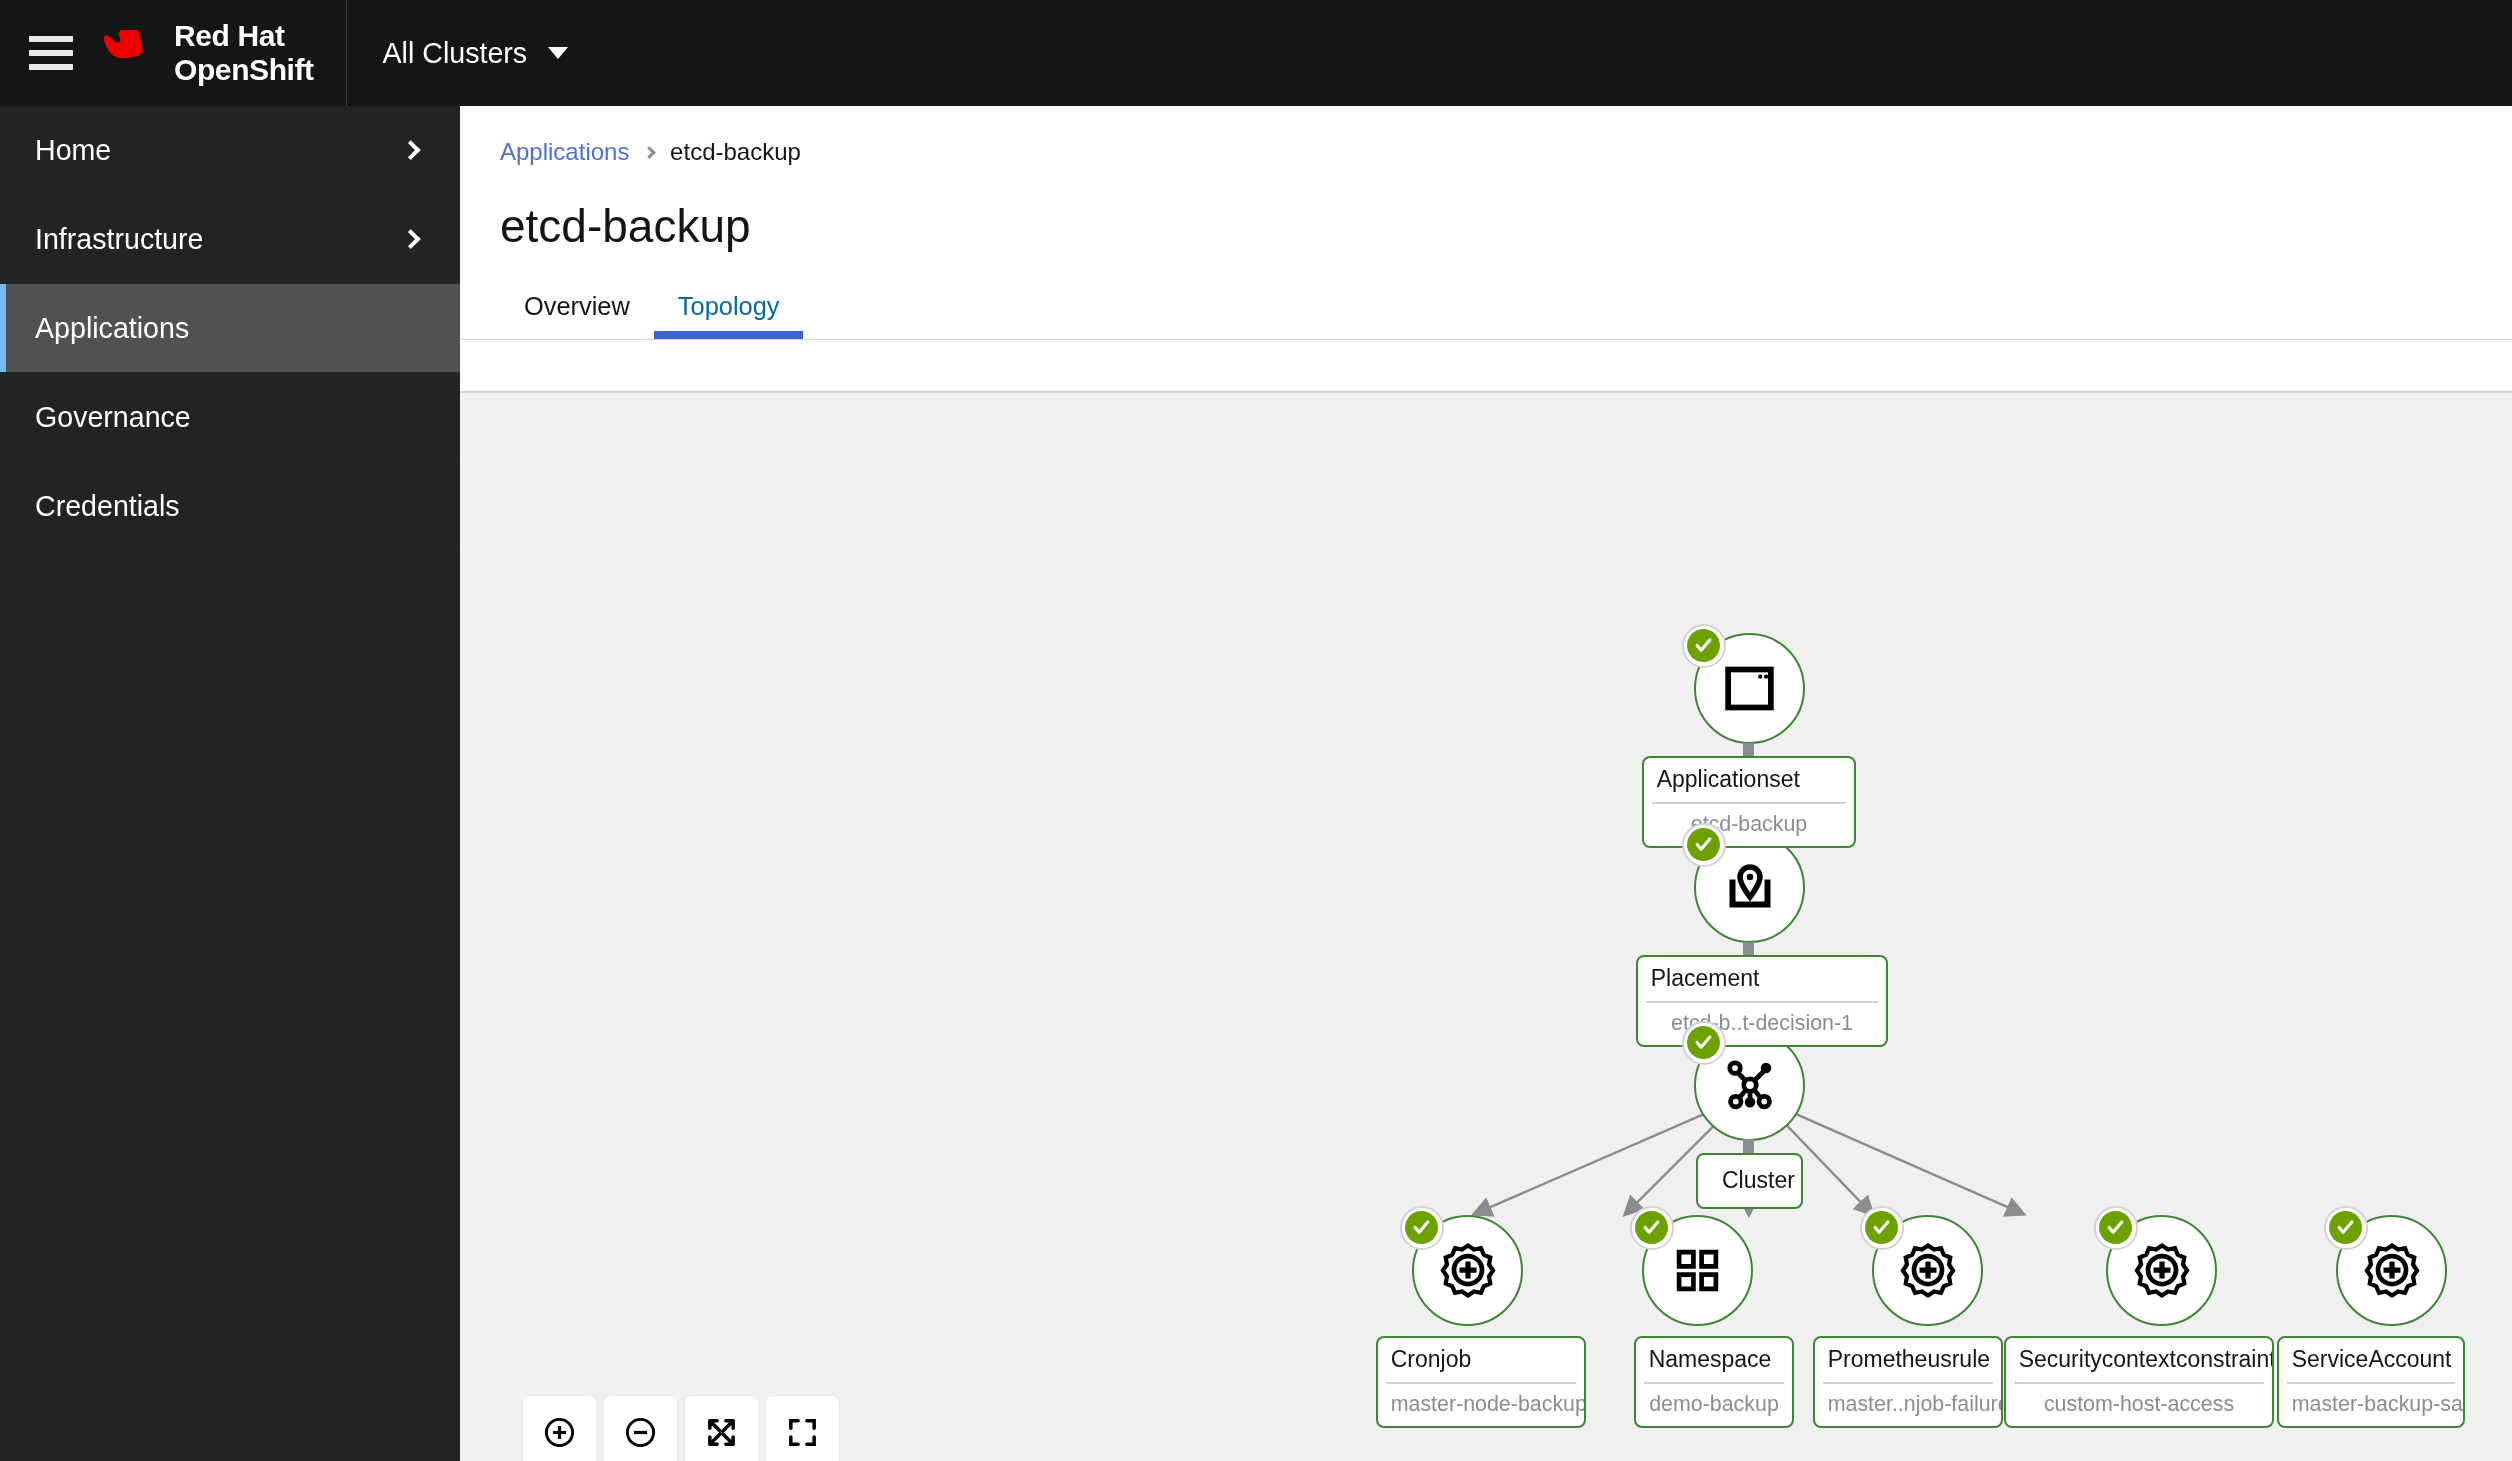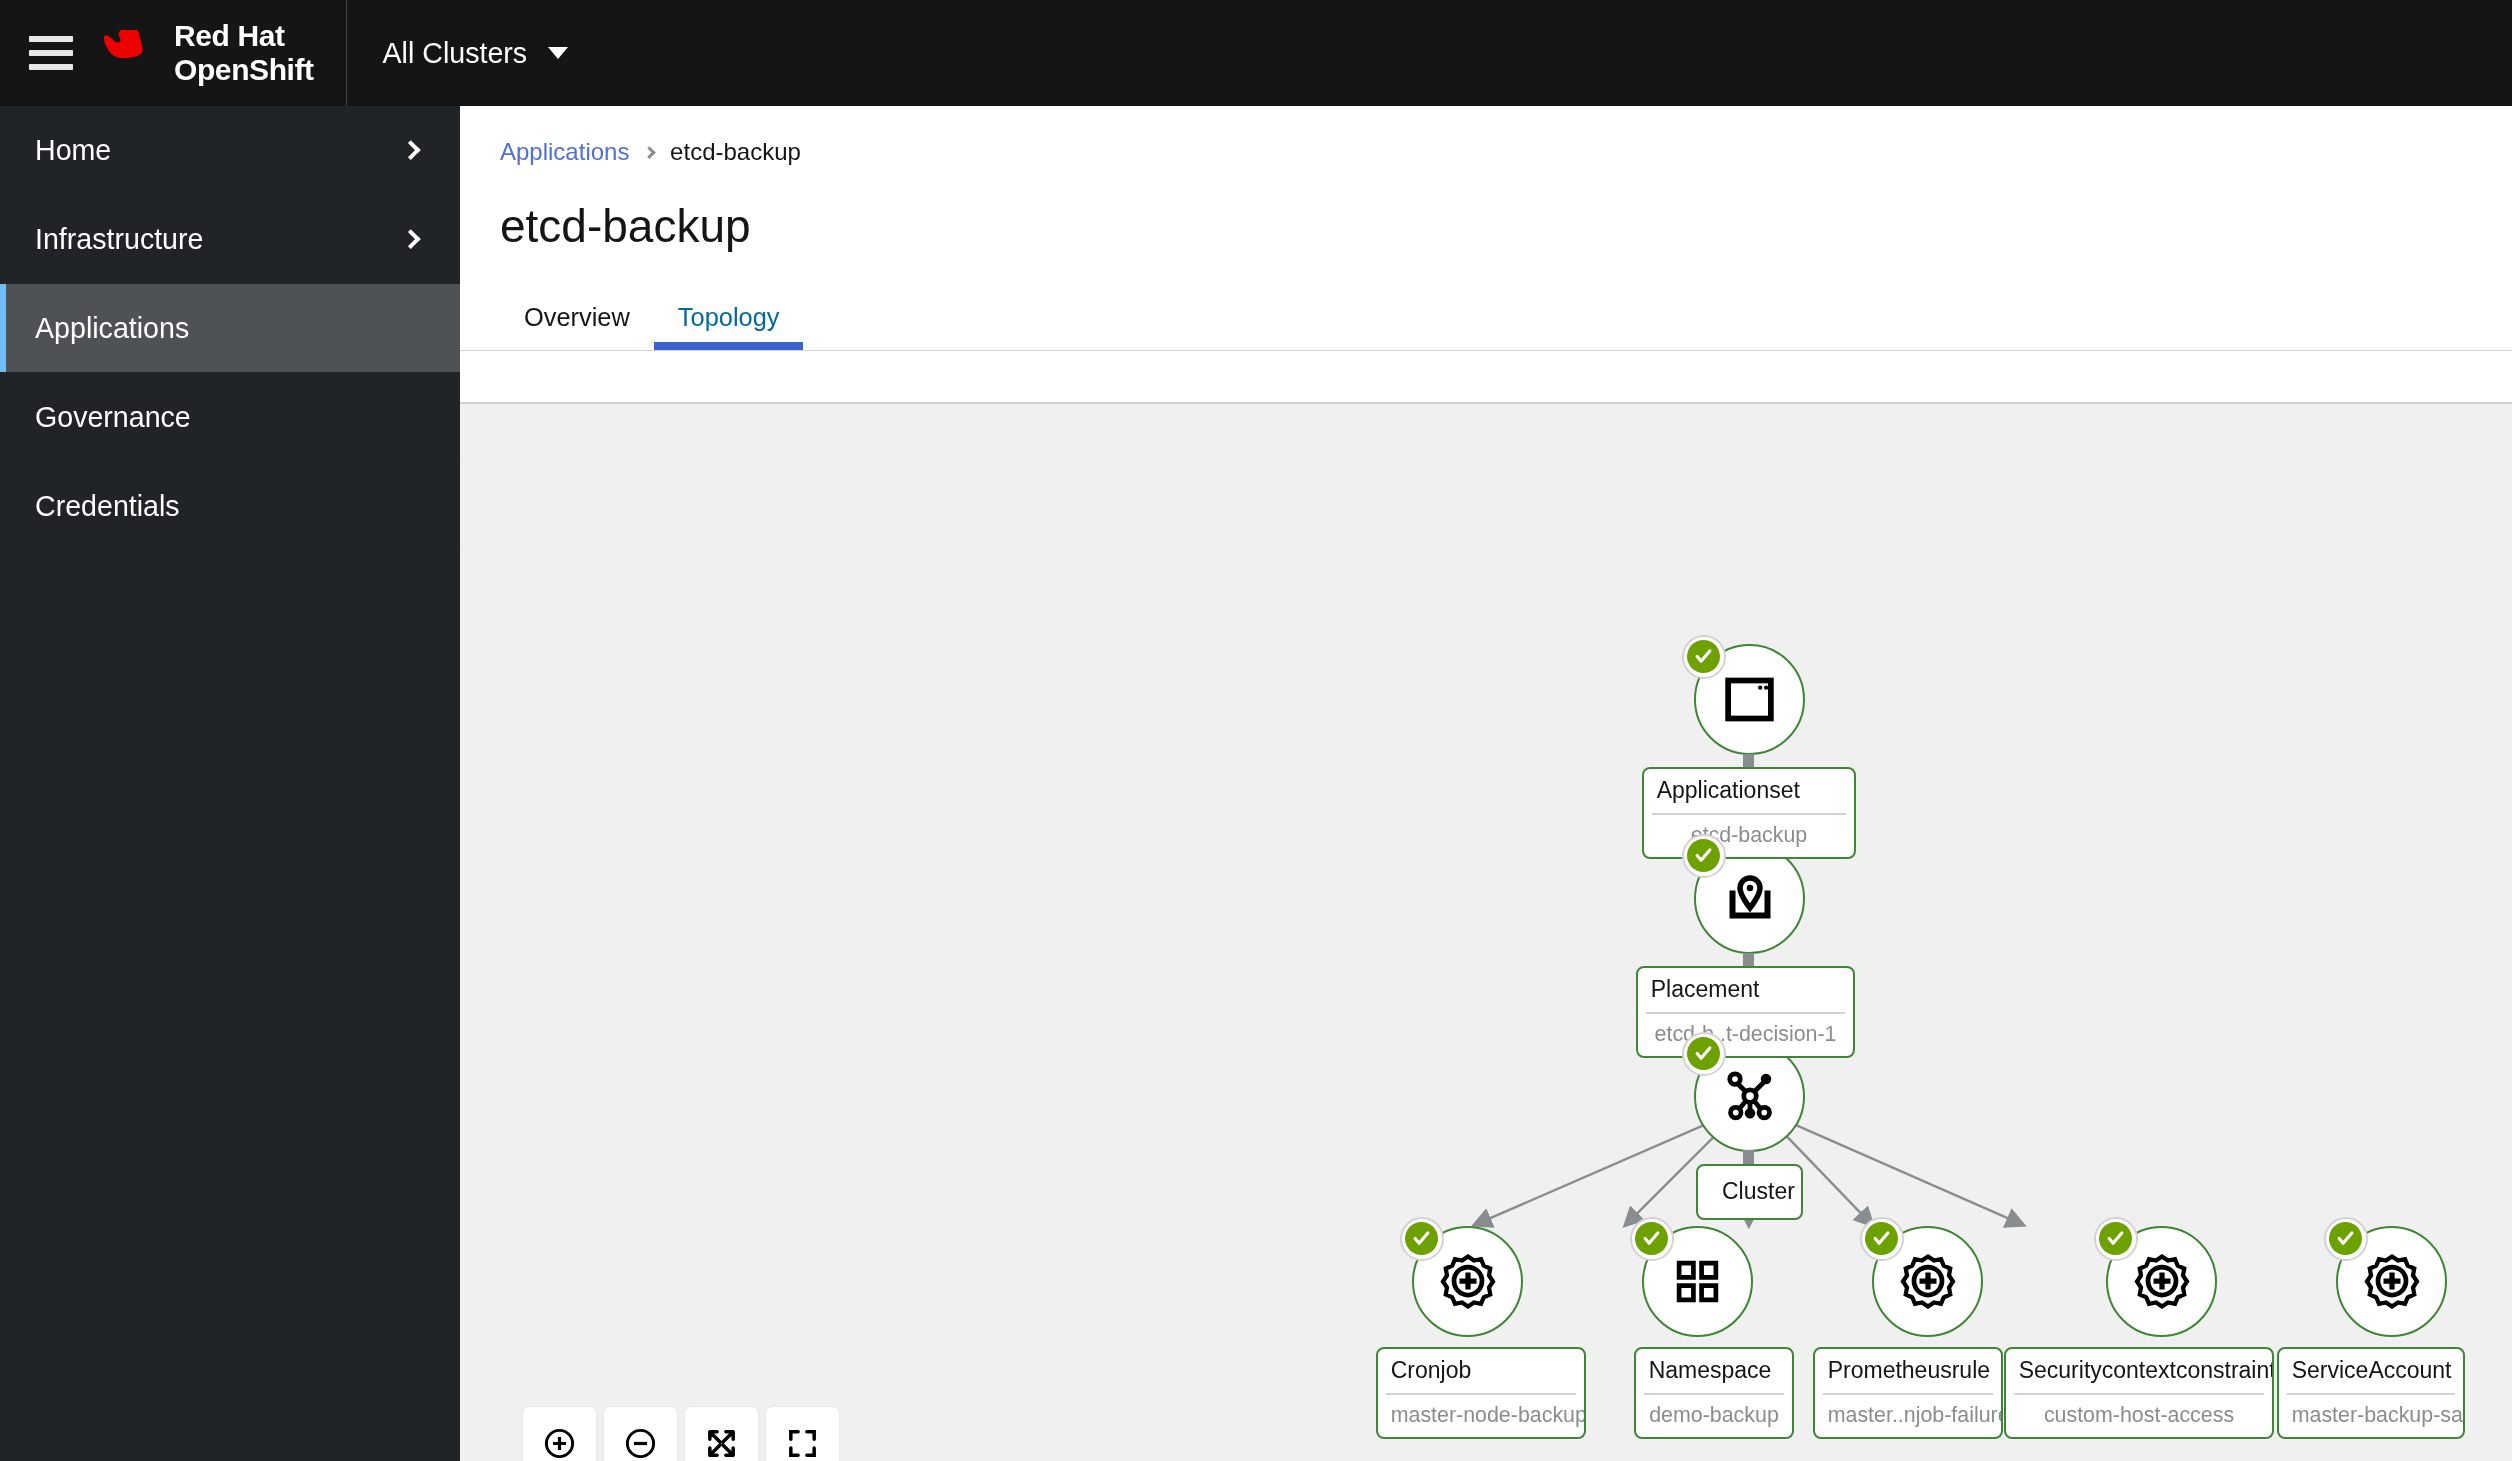--- a/index.html
+++ b/index.html
@@ -63,21 +63,21 @@
   }
   .page-header { padding: 32px 40px 0 40px; background: #fff; }
   .breadcrumb { display: flex; align-items: center; gap: 16px; font-size: 24px; }
   .breadcrumb .crumb-link { color: #4f6fd8; cursor: pointer; }
   .breadcrumb .crumb-sep {
     width: 8.7px; height: 8.7px; border-right: 3.2px solid #8a8d90;
     border-top: 3.2px solid #8a8d90; transform: rotate(45deg);
   }
   .breadcrumb .crumb-current { color: #151515; }
   .page-title { font-size: 46px; color: #151515; margin-top: 33px; font-weight: normal; }
-  .tabs { display: flex; gap: 0; margin-top: 50px; }
+  .tabs { display: flex; gap: 0; margin-top: 39px; }
   .tab {
     position: relative; padding: 0 24px 17.5px 24px; font-size: 25.4px;
     color: #151515; cursor: pointer;
   }
   .tab.active { color: #0369a1; }
   .tab.active::after {
     content: ""; position: absolute; left: 0; right: 0; bottom: 0;
     height: 7.1px; background: #3a63cd;
   }
   .header-rule { height: 0.8px; background: #d2d2d2; margin-top: 0.8px; }
@@ -261,21 +261,21 @@
                 </svg>
             </span>
           </div>
           <svg width="60" height="60" viewBox="0 0 24 24">
             <path d="M5 9 V19 H19 V9" fill="none" stroke="#000" stroke-width="2.4"></path>
             <path d="M12 4 a4 4 0 0 1 4 4 c0 3-4 8-4 8 s-4-5-4-8 a4 4 0 0 1 4-4z" fill="none" stroke="#000" stroke-width="2.2"></path>
             <circle cx="12" cy="8" r="1.3" fill="#000"></circle>
           </svg>
         </div>
         <div class="stub" style="left:1283px; top:549px;"></div>
-        <div class="label-box" style="left:1176px; top:562px; width:219px;">
+        <div class="label-box" style="left:1176px; top:562px; width:252px;">
           <div class="label-top">Placement</div>
           <div class="label-div"></div>
           <div class="label-sub">etcd-b..t-decision-1</div>
         </div>
       </div>
 
       <div class="node">
         <div class="node-circle" style="left:1234px; top:637px;">
           <div class="status-badge">
             <span class="dot">

